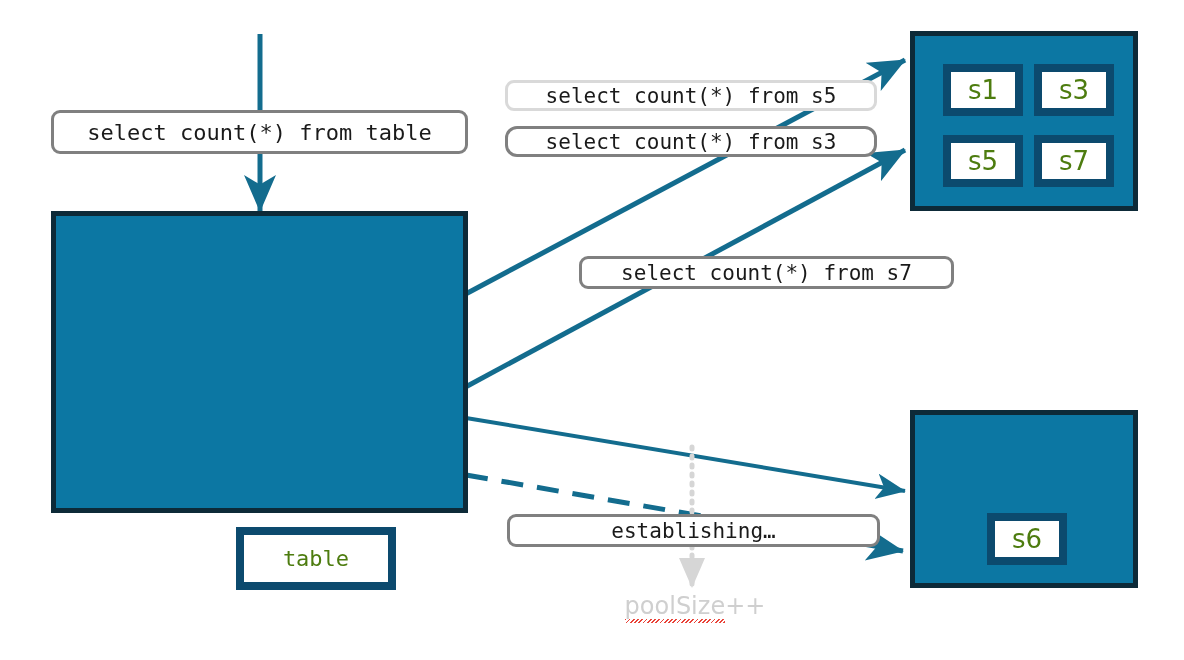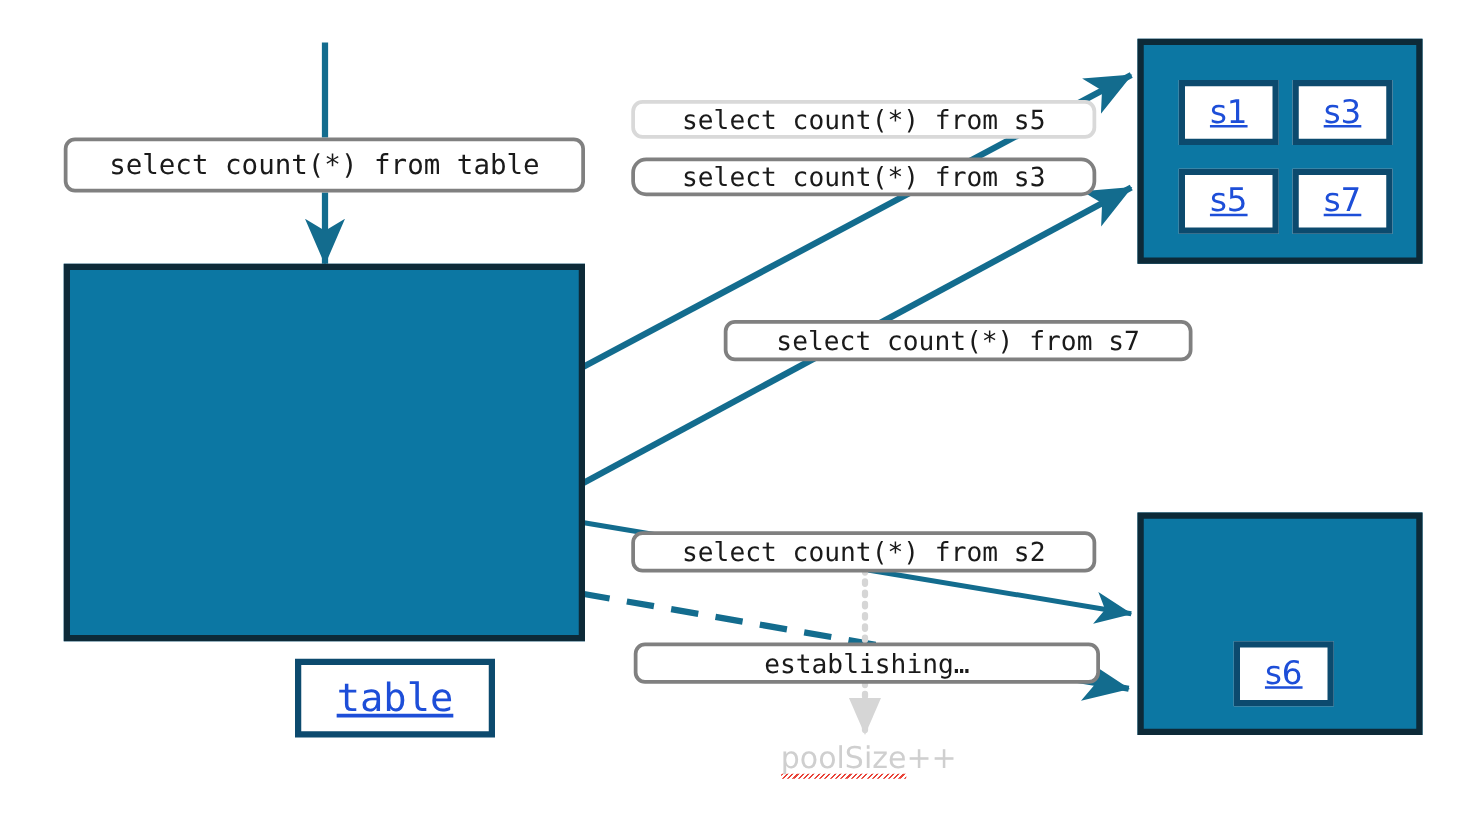--- a/index.html
+++ b/index.html
@@ -31,32 +31,31 @@
     box-sizing: border-box;
   }
   #db-box   { left: 51px;  top: 211px; width: 417px; height: 302px; }
   #pool-top { left: 910px; top: 31px;  width: 228px; height: 180px; }
   #pool-bot { left: 910px; top: 410px; width: 228px; height: 178px; }
 
   
   .node {
     position: absolute;
     background: #ffffff;
-    border: 5px solid #0c4a6e;
+    border: 8px solid #0c4a6e;
     box-sizing: border-box;
     display: flex;
     align-items: center;
     justify-content: center;
-    color: #1d4ed8;
-    text-decoration: underline;
+    color: #4d7c0f;
   }
   #table-node {
     left: 180px; top: 311px; width: 160px; height: 63px;
     font-family: "DejaVu Sans Mono", "Liberation Mono", monospace;
-    font-size: 31px;
+    font-size: 22px;
   }
   .srv {
     font-family: "DejaVu Sans", "Liberation Sans", sans-serif;
     font-size: 26px;
   }
 
   
   .chip {
     position: absolute;
     background: #ffffff;
@@ -155,19 +154,18 @@
   </div>
 
   <div id="chip-main" class="chip">select count(*) from table</div>
 
   <div id="chip-s5" class="chip faded">select count(*) from s5</div>
 
   <div id="chip-s3" class="chip">select count(*) from s3</div>
 
   <div id="chip-s7" class="chip">select count(*) from s7</div>
 
-  <div id="chip-s2" class="chip">select count(*) from s2</div>
 
   <div id="chip-est" class="chip">establishing…</div>
 
   <div id="pool-size"><span class="squig">poolSize</span><span>++</span></div>
 
 </div>
 
 </body></html>

